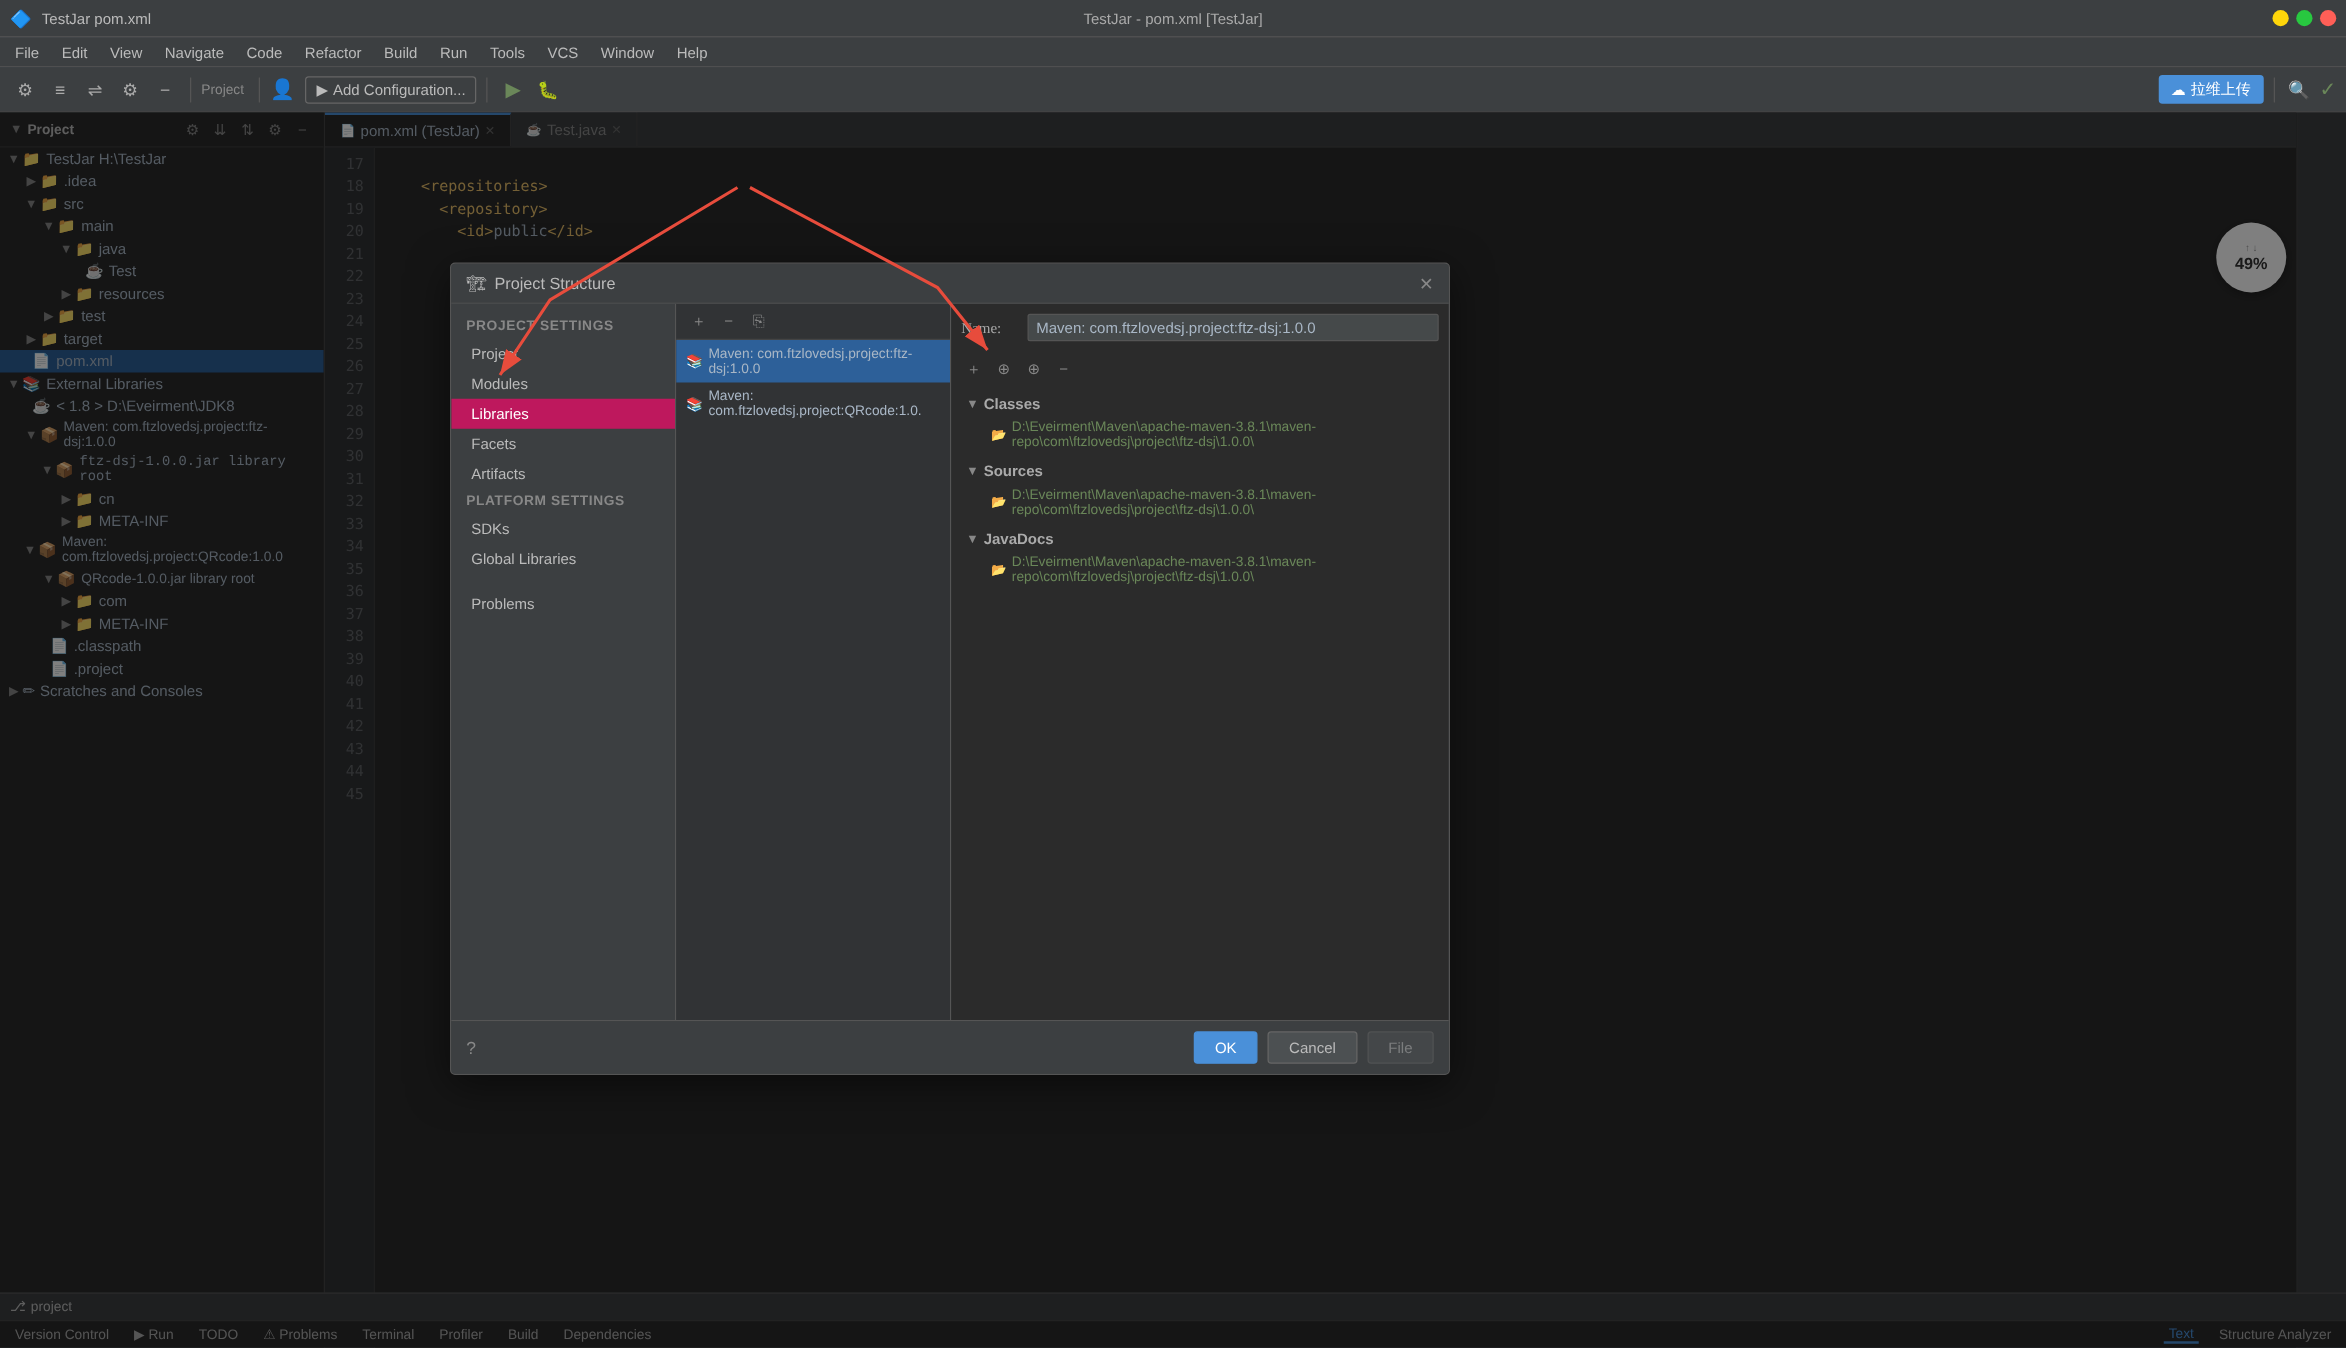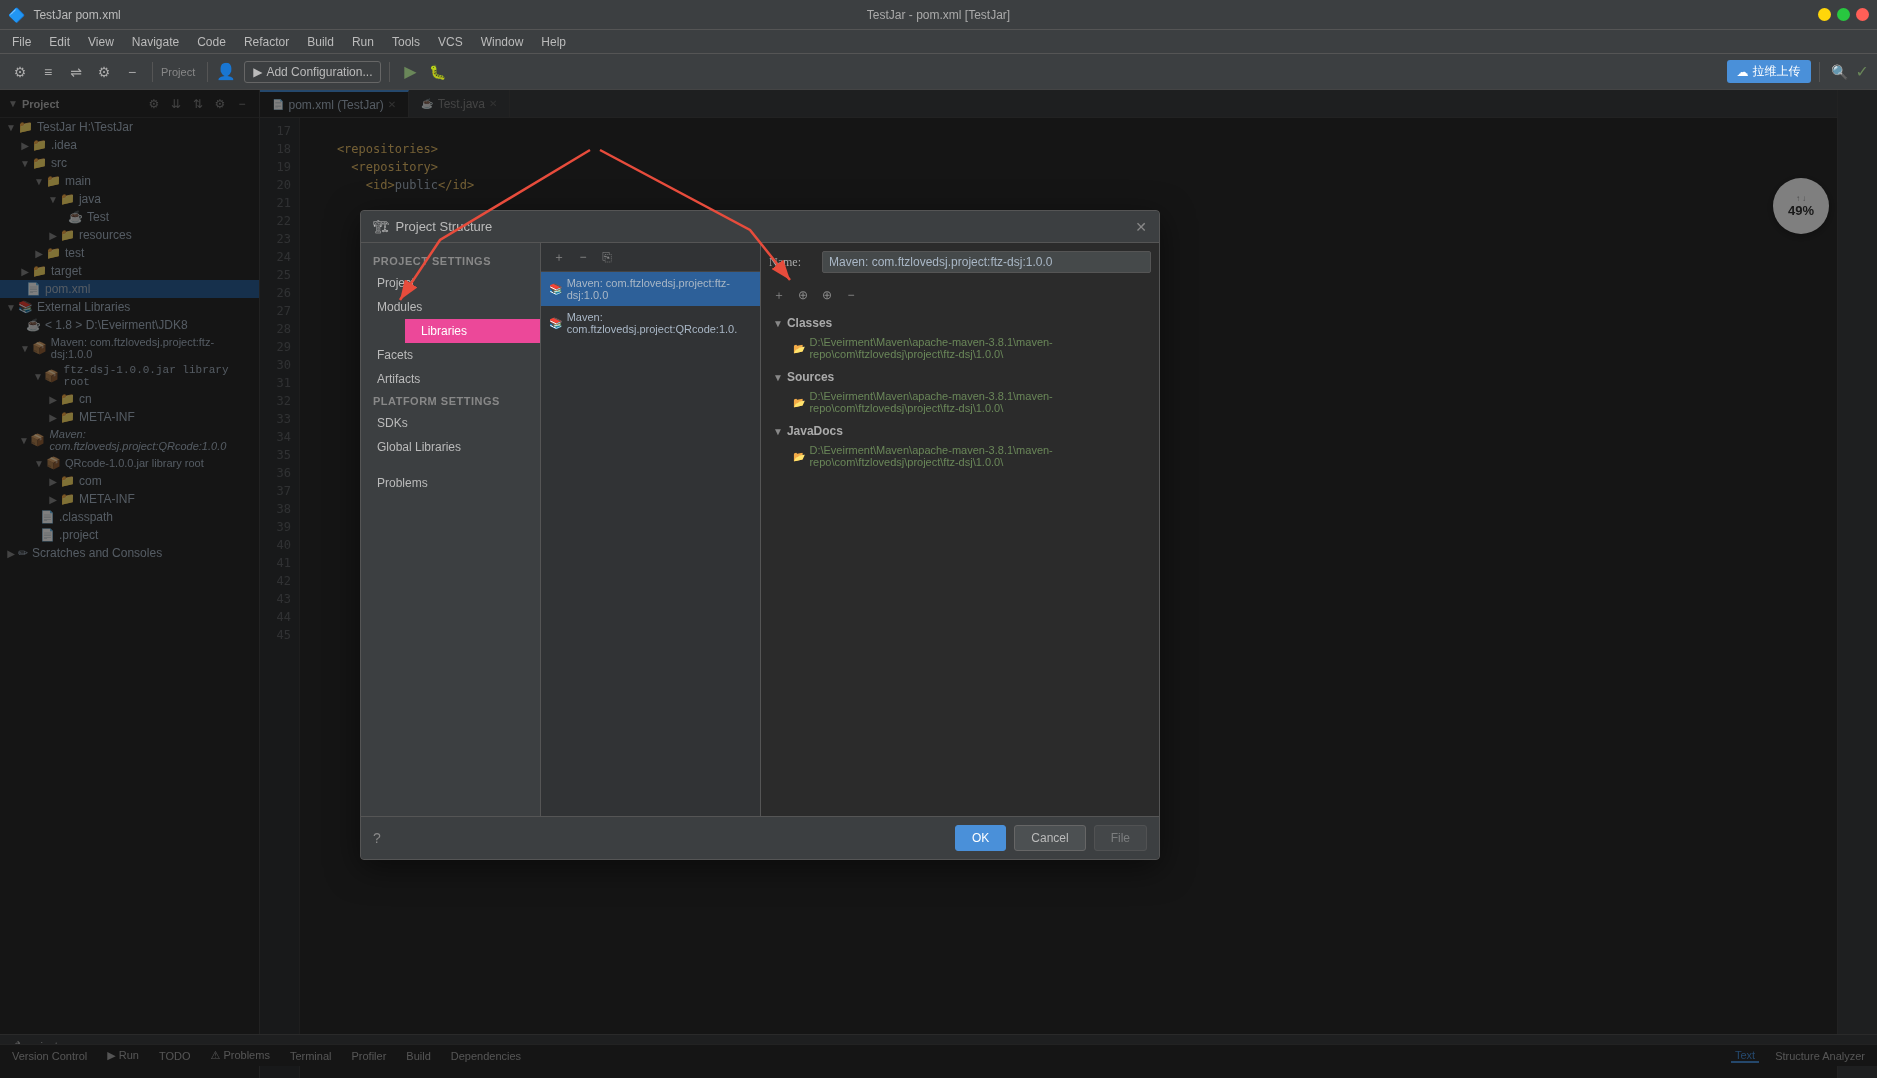--- a/index.html
+++ b/index.html
@@ -270,21 +270,21 @@
       display: flex;
       align-items: center;
       background: #2b2b2b;
       height: 22px;
       padding: 0 8px;
       font-size: 11px;
       color: #bbb;
       border-top: 1px solid #444;
       gap: 12px;
       position: absolute;
-      bottom: 12px; left: 0; right: 0;
+      bottom: 0; left: 0; right: 0;
     }
     .bottom-tab {
       cursor: pointer; padding: 0 4px;
       color: #aaa;
     }
     .bottom-tab.active { color: #4a90d9; border-bottom: 2px solid #4a90d9; }
 
     
     #modal-overlay {
       position: absolute;
@@ -349,23 +349,22 @@
       text-transform: uppercase;
       letter-spacing: 0.5px;
     }
     .dialog-menu-item {
       padding: 5px 16px;
       font-size: 12px;
       color: #bbb;
       cursor: pointer;
     }
     .dialog-menu-item.active {
-      background: #ec4899;
+      background: #be185d;
       color: #fff;
-      margin-left: 44px;
     }
     #dialog-center {
       width: 220px;
       background: #313335;
       border-right: 1px solid #555;
       display: flex;
       flex-direction: column;
     }
     #dialog-center-toolbar {
       display: flex;
@@ -730,21 +729,21 @@
       <div class="tree-item">
         <span class="tree-indent" style="width:42px;"></span>
         <span class="tree-arrow">▶</span>
         <span class="tree-icon">📁</span>
         <span class="tree-label">META-INF</span>
       </div>
       <div class="tree-item">
         <span class="tree-indent" style="width:14px;"></span>
         <span class="tree-arrow">▼</span>
         <span class="tree-icon">📦</span>
-        <span class="tree-label" style="font-size:11px;font-style:italic;">Maven: com.ftzlovedsj.project:QRcode:1.0.0</span>
+        <span class="tree-label" style="font-size:11px;">Maven: com.ftzlovedsj.project:QRcode:1.0.0</span>
       </div>
       <div class="tree-item">
         <span class="tree-indent" style="width:28px;"></span>
         <span class="tree-arrow">▼</span>
         <span class="tree-icon">📦</span>
         <span class="tree-label" style="font-size:11px;">QRcode-1.0.0.jar  library root</span>
       </div>
       <div class="tree-item">
         <span class="tree-indent" style="width:42px;"></span>
         <span class="tree-arrow">▶</span>

